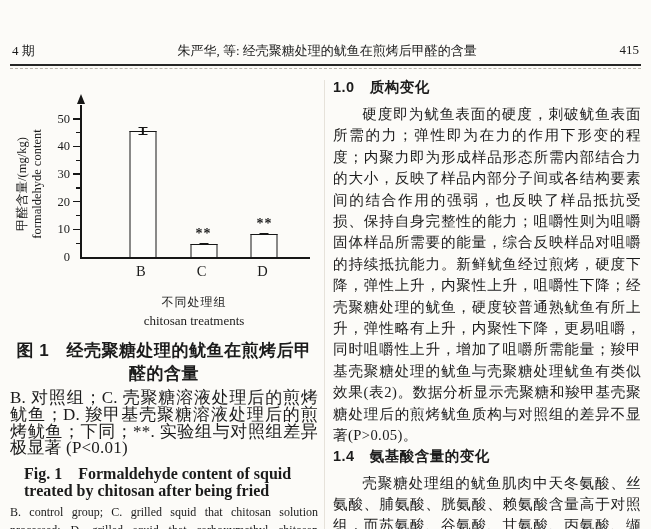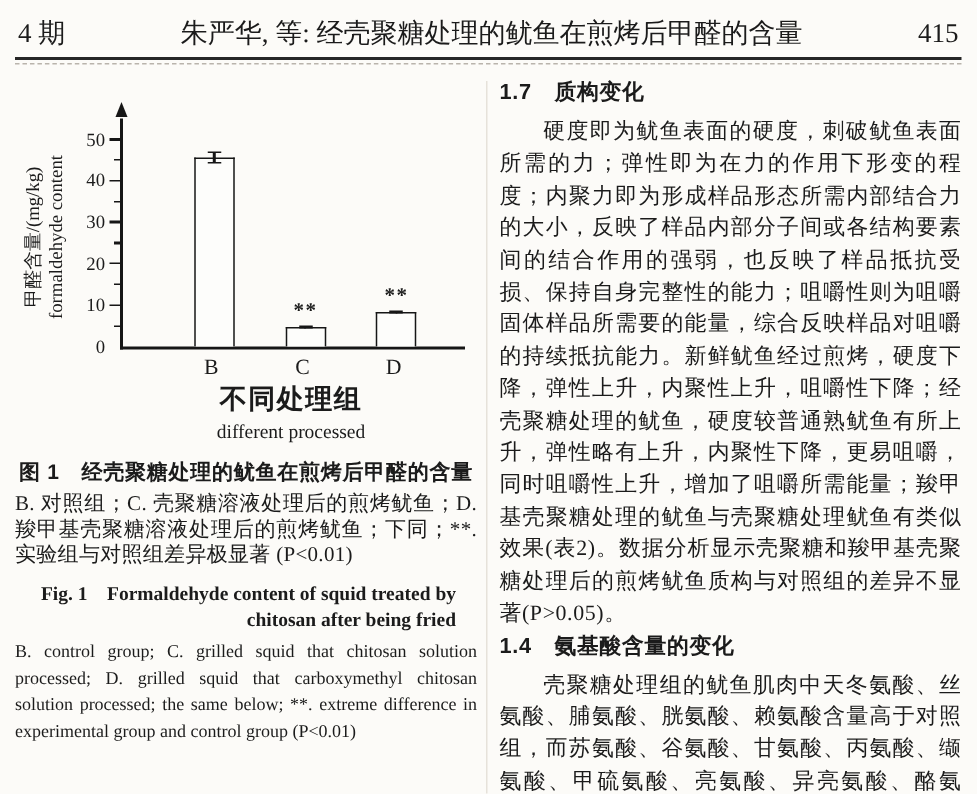--- a/index.html
+++ b/index.html
@@ -4,21 +4,21 @@
 <style>
   html,body { margin:0; padding:0; }
   body {
     width:651px; height:529px; overflow:hidden;
     background:#fcfbf8; color:#1b1b1b;
     font-family:"Liberation Serif", serif;
   }
   .page { position:relative; width:651px; height:529px; box-sizing:border-box; padding:10px 10px 0 10px; }
 
   
-  .hdr { display:flex; justify-content:space-between; align-items:center; font-size:18px; padding:0 2px; }
+  .hdr { display:flex; justify-content:space-between; align-items:flex-start; font-size:13px; padding:0 2px;margin-top:32px; }
   .hdr .mid { flex:1; text-align:center; }
   .rule1 { border-top:2px solid #262626; margin-top:4px; }
   .rule2 { border-top:1px dashed #b9b4ac; margin-top:2px; }
 
   .cols { display:flex; margin-top:9px; }
   .col { width:311px; }
   .col.left { margin-right:6px; }
   .col.right { margin-left:8px; }
   .col-divider { width:1px; background:#e6e2da; margin-top:2px; }
 
@@ -67,27 +67,27 @@
   }
   .err::after { content:""; position:absolute; left:50%; top:0; bottom:0; width:1.3px; background:#161616; transform:translateX(-50%); }
   .sig {
     position:absolute; transform:translateX(-50%);
     font-weight:bold; font-size:14px; letter-spacing:1px; line-height:10px;
     font-family:"Liberation Serif", serif;
   }
   .cats { position:relative; margin-left:32px; width:228px; height:21px; }
   .cat { position:absolute; top:4px; transform:translateX(-50%); font-size:14.5px; }
   .xlab { margin-left:32px; width:228px; text-align:center; }
-  .xlab-cn { font-size:18px; margin-top:0; letter-spacing:1px;font-weight:bold; }
+  .xlab-cn { font-size:12px; margin-top:14px; letter-spacing:1px; }
   .xlab-en { font-size:13px; margin-top:2px; }
 
   
-  .cap-cn { font-family:"Liberation Sans", sans-serif; font-weight:bold; font-size:14px; text-align:center; margin-top:10px; letter-spacing:0.5px; }
-  .note-cn { font-size:14px; line-height:16.8px; text-align:justify; margin-top:5px; letter-spacing:0.2px; }
-  .cap-en { font-weight:bold; font-size:13px; text-align:right; line-height:17px; margin-top:8px; padding:0 14px; }
+  .cap-cn { font-family:"Liberation Sans", sans-serif; font-weight:bold; font-size:17px; text-align:center; margin-top:10px; letter-spacing:0.5px; }
+  .note-cn { font-size:17px; line-height:16.8px; text-align:justify; margin-top:5px; letter-spacing:0.2px; }
+  .cap-en { font-weight:bold; font-size:16px; text-align:left; line-height:17px; margin-top:8px; padding:0 14px; }
   .note-en { font-size:12px; line-height:17.4px; text-align:justify; margin-top:5px; }
 </style>
 </head>
 <body>
 
 <div class="page">
 
   <div class="hdr">
     <span>4 期</span>
     <span class="mid">朱严华, 等: 经壳聚糖处理的鱿鱼在煎烤后甲醛的含量</span>
@@ -135,34 +135,34 @@
                 <div class="bar" style="left: 80%; height: 15.0909%;"></div>
                 <div class="err" style="left: 80%; bottom: 14.1818%; height: 1.81818%;"></div>
                 <div class="sig" style="left: 80%; bottom: calc(16% + 4px);">**</div>
               </div>
             <div class="cats" id="cats">
                 <div class="cat" style="left: 26.6667%;">B</div>
                 <div class="cat" style="left: 53.3333%;">C</div>
                 <div class="cat" style="left: 80%;">D</div>
               </div>
             <div class="xlab xlab-cn">不同处理组</div>
-            <div class="xlab xlab-en">different processed</div>
+            <div class="xlab xlab-en">chitosan treatments</div>
           </div>
         </div>
 
         <div class="cap-cn">图 1　经壳聚糖处理的鱿鱼在煎烤后甲醛的含量</div>
         <div class="note-cn">B. 对照组；C. 壳聚糖溶液处理后的煎烤鱿鱼；D. 羧甲基壳聚糖溶液处理后的煎烤鱿鱼；下同；**. 实验组与对照组差异极显著 (P&lt;0.01)</div>
         <div class="cap-en">Fig. 1　Formaldehyde content of squid treated by chitosan after being fried</div>
         <div class="note-en">B. control group; C. grilled squid that chitosan solution processed; D. grilled squid that carboxymethyl chitosan solution processed; the same below; **. extreme difference in experimental group and control group (P&lt;0.01)</div>
       </figure>
     </div>
 
     <div class="col-divider"></div>
 
     <div class="col right">
-      <h2 class="sec">1.7　质构变化</h2>
+      <h2 class="sec">1.0　质构变化</h2>
       <p class="body-cn indent">硬度即为鱿鱼表面的硬度，刺破鱿鱼表面所需的力；弹性即为在力的作用下形变的程度；内聚力即为形成样品形态所需内部结合力的大小，反映了样品内部分子间或各结构要素间的结合作用的强弱，也反映了样品抵抗受损、保持自身完整性的能力；咀嚼性则为咀嚼固体样品所需要的能量，综合反映样品对咀嚼的持续抵抗能力。新鲜鱿鱼经过煎烤，硬度下降，弹性上升，内聚性上升，咀嚼性下降；经壳聚糖处理的鱿鱼，硬度较普通熟鱿鱼有所上升，弹性略有上升，内聚性下降，更易咀嚼，同时咀嚼性上升，增加了咀嚼所需能量；羧甲基壳聚糖处理的鱿鱼与壳聚糖处理鱿鱼有类似效果(表2)。数据分析显示壳聚糖和羧甲基壳聚糖处理后的煎烤鱿鱼质构与对照组的差异不显著(P&gt;0.05)。</p>
       <h2 class="sec sec24">1.4　氨基酸含量的变化</h2>
       <p class="body-cn indent">壳聚糖处理组的鱿鱼肌肉中天冬氨酸、丝氨酸、脯氨酸、胱氨酸、赖氨酸含量高于对照组，而苏氨酸、谷氨酸、甘氨酸、丙氨酸、缬氨酸、甲硫氨酸、亮氨酸、异亮氨酸、酪氨酸、苯丙氨酸、组氨酸、精氨酸含量低于对照</p>
     </div>
 
   </div>
 </div>
 
 </body></html>

